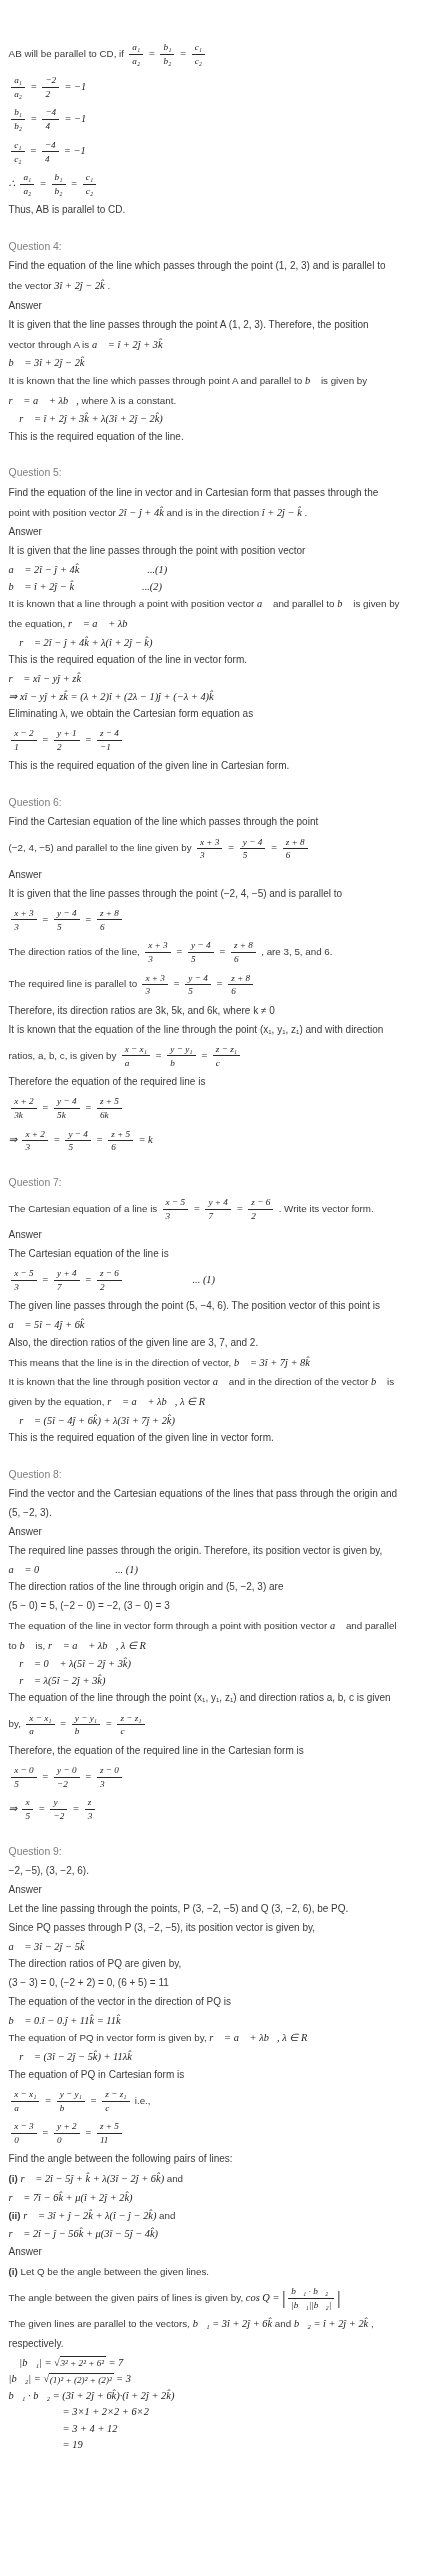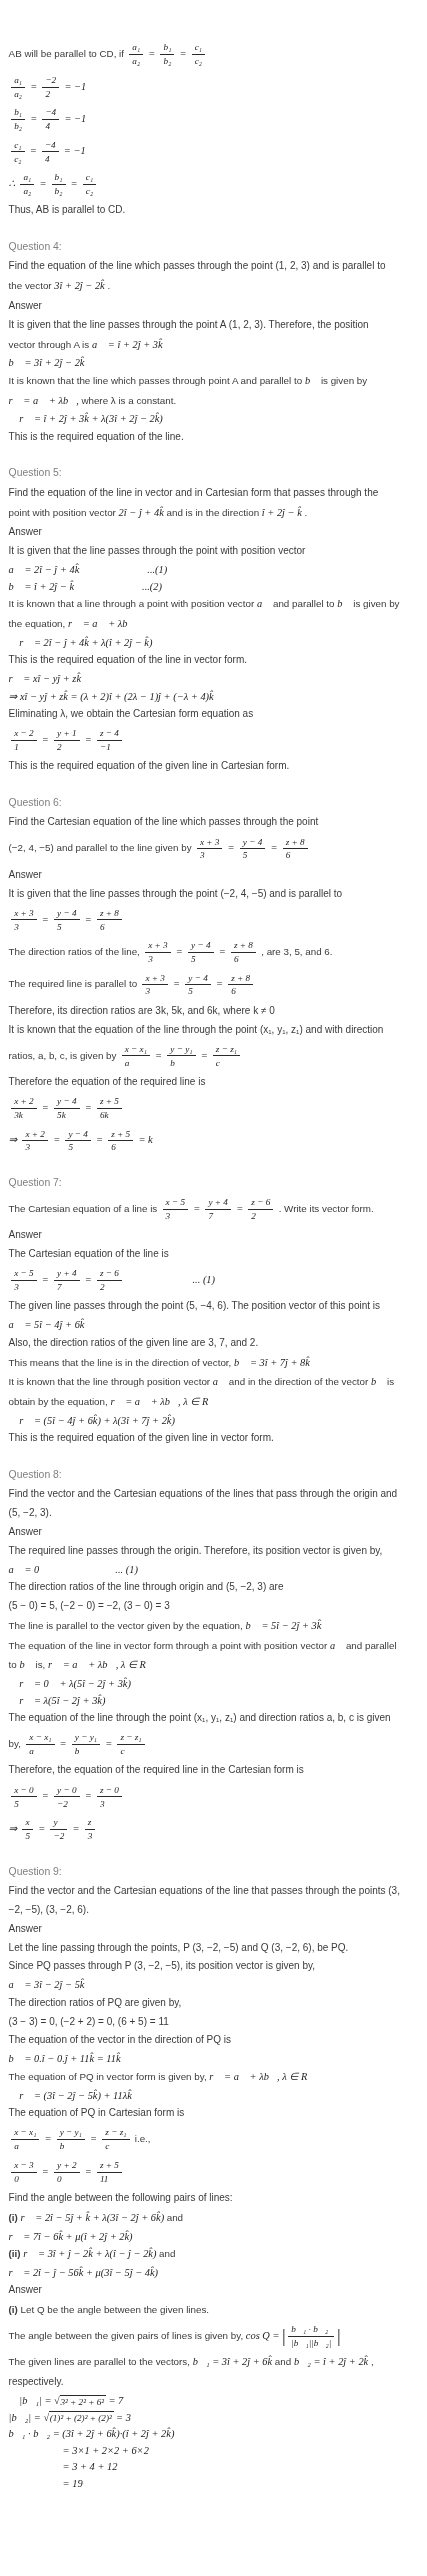--- a/index.html
+++ b/index.html
@@ -77,43 +77,41 @@
     <div class="q-heading">Question 7:</div>
     <div class="mline"><span class="rt">The Cartesian equation of a line is </span><span class="frac"><span class="num">x − 5</span><span class="den">3</span></span><span class="mt"> = </span><span class="frac"><span class="num">y + 4</span><span class="den">7</span></span><span class="mt"> = </span><span class="frac"><span class="num">z − 6</span><span class="den">2</span></span><span class="rt"> . Write its vector form.</span></div>
     <div class="para">Answer</div>
     <div class="para">The Cartesian equation of the line is</div>
     <div class="mline"><span class="frac"><span class="num">x − 5</span><span class="den">3</span></span><span class="mt"> = </span><span class="frac"><span class="num">y + 4</span><span class="den">7</span></span><span class="mt"> = </span><span class="frac"><span class="num">z − 6</span><span class="den">2</span></span><span class="gap"></span><span class="mt">... (1)</span></div>
     <div class="para">The given line passes through the point (5, −4, 6). The position vector of this point is</div>
     <div class="mline"><span class="mt">a⃗ = 5î − 4ĵ + 6k̂</span></div>
     <div class="para">Also, the direction ratios of the given line are 3, 7, and 2.</div>
     <div class="mline"><span class="rt">This means that the line is in the direction of vector, </span><span class="mt">b⃗ = 3î + 7ĵ + 8k̂</span></div>
     <div class="mline"><span class="rt">It is known that the line through position vector </span><span class="mt">a⃗</span><span class="rt"> and in the direction of the vector </span><span class="mt">b⃗</span><span class="rt"> is</span></div>
-    <div class="mline"><span class="rt">obtain by the equation, </span><span class="mt">r⃗ = a⃗ + λb⃗, λ ∈ R</span></div>
+    <div class="mline"><span class="rt">given by the equation, </span><span class="mt">r⃗ = a⃗ + λb⃗, λ ∈ R</span></div>
     <div class="mline"><span class="mt">⇒ r⃗ = (5î − 4ĵ + 6k̂) + λ(3î + 7ĵ + 2k̂)</span></div>
     <div class="para">This is the required equation of the given line in vector form.</div>
     <div class="q-heading">Question 8:</div>
     <div class="para">Find the vector and the Cartesian equations of the lines that pass through the origin and</div>
     <div class="para">(5, −2, 3).</div>
     <div class="para">Answer</div>
     <div class="para">The required line passes through the origin. Therefore, its position vector is given by,</div>
     <div class="mline"><span class="mt">a⃗ = 0⃗</span><span class="gap"></span><span class="mt">... (1)</span></div>
     <div class="para">The direction ratios of the line through origin and (5, −2, 3) are</div>
     <div class="para">(5 − 0) = 5, (−2 − 0) = −2, (3 − 0) = 3</div>
-    <div class="mline"><span class="rt">The line is parallel to the vector given by the equation, </span><span class="mt">b⃗ = 5î − 2ĵ + 3k̂</span></div>
     <div class="mline"><span class="rt">The equation of the line in vector form through a point with position vector </span><span class="mt">a⃗</span><span class="rt"> and parallel</span></div>
     <div class="mline"><span class="rt">to </span><span class="mt">b⃗</span><span class="rt"> is, </span><span class="mt">r⃗ = a⃗ + λb⃗, λ ∈ R</span></div>
     <div class="mline"><span class="mt">⇒ r⃗ = 0⃗ + λ(5î − 2ĵ + 3k̂)</span></div>
     <div class="mline"><span class="mt">⇒ r⃗ = λ(5î − 2ĵ + 3k̂)</span></div>
     <div class="para">The equation of the line through the point (x₁, y₁, z₁) and direction ratios a, b, c is given</div>
     <div class="mline"><span class="rt">by, </span><span class="frac"><span class="num">x − x₁</span><span class="den">a</span></span><span class="mt"> = </span><span class="frac"><span class="num">y − y₁</span><span class="den">b</span></span><span class="mt"> = </span><span class="frac"><span class="num">z − z₁</span><span class="den">c</span></span></div>
     <div class="para">Therefore, the equation of the required line in the Cartesian form is</div>
     <div class="mline"><span class="frac"><span class="num">x − 0</span><span class="den">5</span></span><span class="mt"> = </span><span class="frac"><span class="num">y − 0</span><span class="den">−2</span></span><span class="mt"> = </span><span class="frac"><span class="num">z − 0</span><span class="den">3</span></span></div>
     <div class="mline"><span class="mt">⇒ </span><span class="frac"><span class="num">x</span><span class="den">5</span></span><span class="mt"> = </span><span class="frac"><span class="num">y</span><span class="den">−2</span></span><span class="mt"> = </span><span class="frac"><span class="num">z</span><span class="den">3</span></span></div>
     <div class="q-heading">Question 9:</div>
-    <div class="para">Find the vector and the Cartesian equations of the line that passes through the points (3,</div>
     <div class="para">−2, −5), (3, −2, 6).</div>
     <div class="para">Answer</div>
     <div class="para">Let the line passing through the points, P (3, −2, −5) and Q (3, −2, 6), be PQ.</div>
     <div class="para">Since PQ passes through P (3, −2, −5), its position vector is given by,</div>
     <div class="mline"><span class="mt">a⃗ = 3î − 2ĵ − 5k̂</span></div>
     <div class="para">The direction ratios of PQ are given by,</div>
     <div class="para">(3 − 3) = 0, (−2 + 2) = 0, (6 + 5) = 11</div>
     <div class="para">The equation of the vector in the direction of PQ is</div>
     <div class="mline"><span class="mt">b⃗ = 0.î − 0.ĵ + 11k̂ = 11k̂</span></div>
     <div class="mline"><span class="rt">The equation of PQ in vector form is given by, </span><span class="mt">r⃗ = a⃗ + λb⃗, λ ∈ R</span></div>

